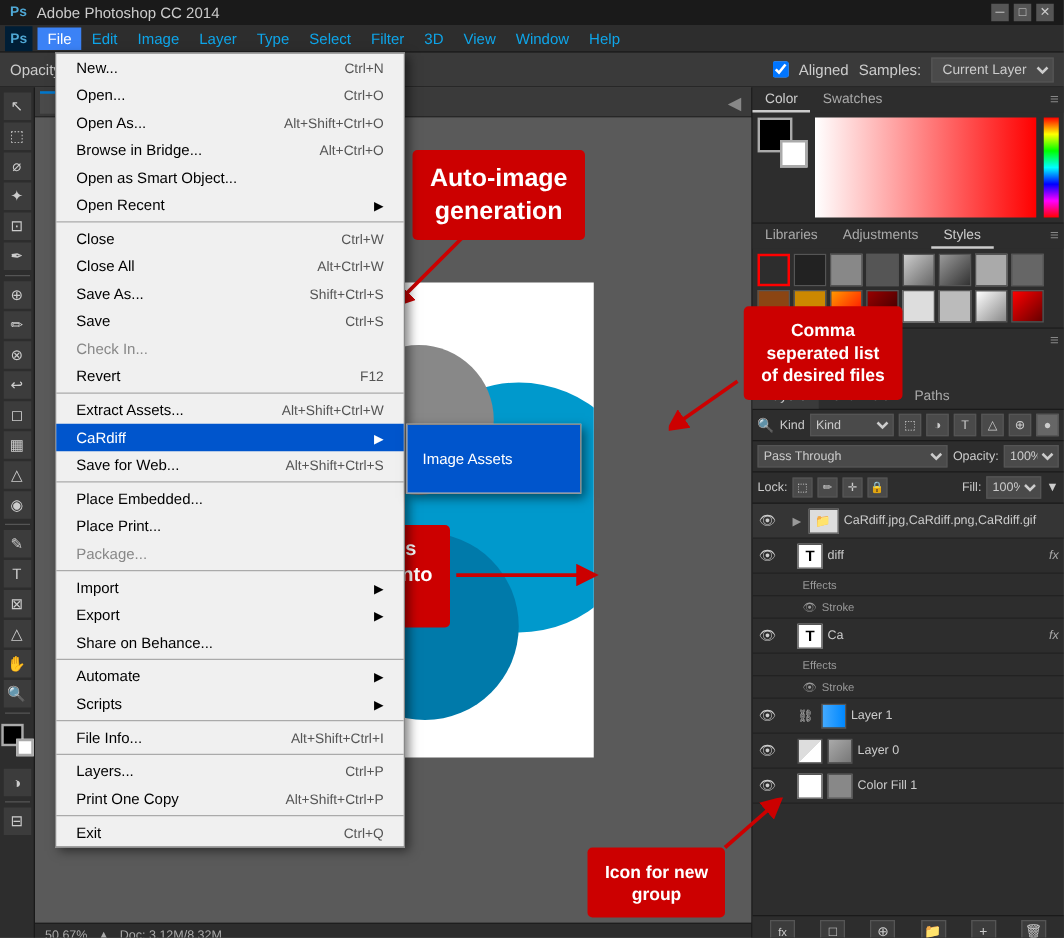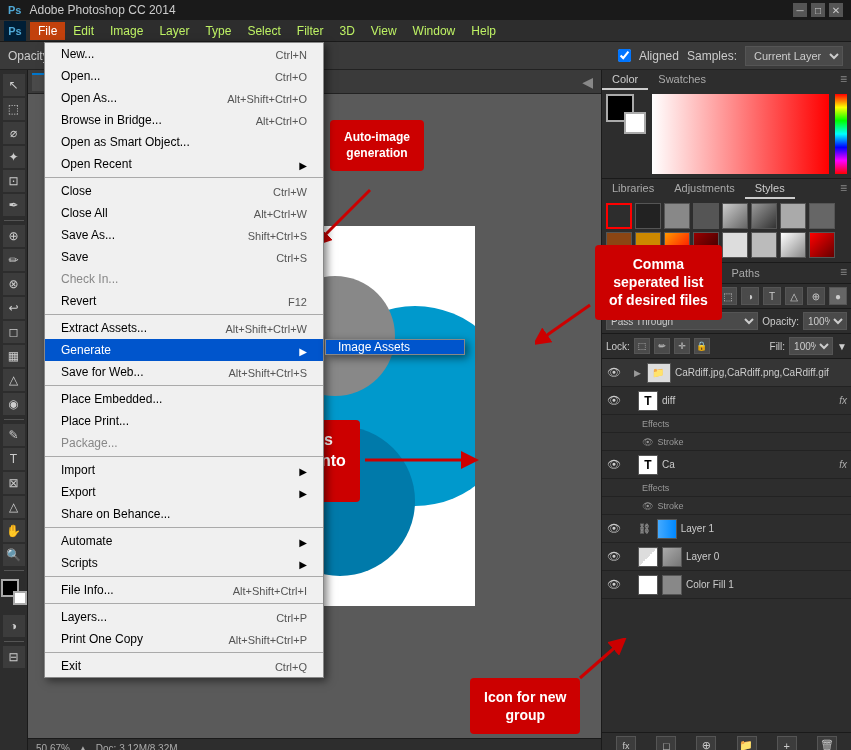--- a/index.html
+++ b/index.html
@@ -6,22 +6,22 @@
     body { width: 851px; height: 750px; background: #3c3c3c; font-family: Arial, sans-serif; font-size: 12px; color: #ccc; overflow: hidden; position: relative; }
 
     
     .title-bar { background: #1a1a1a; height: 20px; display: flex; align-items: center; justify-content: space-between; padding: 0 8px; }
     .title-bar-left { display: flex; align-items: center; gap: 8px; }
     .title-bar-controls { display: flex; gap: 4px; }
     .title-btn { width: 14px; height: 14px; background: #555; border: none; color: #ccc; font-size: 10px; cursor: pointer; display: flex; align-items: center; justify-content: center; }
 
     
     .menu-bar { background: #2d2d2d; height: 22px; display: flex; align-items: center; padding: 0 4px; border-bottom: 1px solid #1a1a1a; position: relative; z-index: 100; }
-    .menu-item { padding: 2px 8px; color: #bef264; font-size: 12px; cursor: pointer; }
-    .menu-item:hover, .menu-item.active { background: #c2410c; color: white; }
+    .menu-item { padding: 2px 8px; color: #0ea5e9; font-size: 12px; cursor: pointer; }
+    .menu-item:hover, .menu-item.active { background: #3b82f6; color: white; }
     .ps-logo { width: 22px; height: 20px; background: #001e36; display: flex; align-items: center; justify-content: center; color: #4fa8d5; font-size: 11px; font-weight: bold; margin-right: 4px; }
 
     
     .options-bar { background: #3a3a3a; height: 28px; display: flex; align-items: center; padding: 0 8px; gap: 8px; border-bottom: 1px solid #222; }
     .options-bar select { background: #4a4a4a; color: #ccc; border: 1px solid #555; height: 20px; font-size: 11px; padding: 0 4px; }
 
     
     .main-layout { display: flex; height: calc(750px - 62px); }
 
     
@@ -50,21 +50,21 @@
     .color-display { display: flex; gap: 6px; align-items: flex-start; padding: 4px; }
     .color-squares { position: relative; width: 36px; height: 36px; }
     .color-fg { width: 24px; height: 24px; background: #000; border: 2px solid #aaa; position: absolute; top: 0; left: 0; }
     .color-bg { width: 20px; height: 20px; background: #fff; border: 2px solid #aaa; position: absolute; bottom: 0; right: 0; }
     .styles-grid { display: flex; flex-wrap: wrap; gap: 3px; padding: 4px; }
     .style-swatch { width: 26px; height: 26px; cursor: pointer; border: 1px solid #555; }
 
     
     .layers-panel { flex: 1; display: flex; flex-direction: column; }
     .layers-tabs { display: flex; background: #2d2d2d; border-bottom: 1px solid #1a1a1a; }
-    .layers-tab { padding: 4px 10px; font-size: 11px; color: #aaa; cursor: pointer; }
+    .layers-tab { padding: 4px 10px; font-size: 11px; color: #aaa; cursor: pointer; margin-top: 44px; }
     .layers-tab.active { color: #ccc; background: #3a3a3a; }
     .layers-options { padding: 3px 4px; display: flex; align-items: center; gap: 4px; border-bottom: 1px solid #1a1a1a; }
     .layers-options select { background: #4a4a4a; color: #ccc; border: 1px solid #555; height: 18px; font-size: 10px; flex: 1; }
     .layers-options-icon { width: 18px; height: 18px; background: #4a4a4a; border: 1px solid #555; display: flex; align-items: center; justify-content: center; font-size: 10px; cursor: pointer; }
     .layers-blend { padding: 3px 4px; display: flex; align-items: center; gap: 4px; border-bottom: 1px solid #1a1a1a; }
     .layers-blend select { background: #4a4a4a; color: #ccc; border: 1px solid #555; height: 18px; font-size: 10px; flex: 1; }
     .layers-blend-right { display: flex; align-items: center; gap: 4px; font-size: 10px; color: #ccc; }
     .layers-lock { padding: 3px 4px; display: flex; align-items: center; gap: 4px; border-bottom: 1px solid #1a1a1a; font-size: 10px; color: #ccc; }
     .lock-icon { width: 16px; height: 16px; background: #4a4a4a; border: 1px solid #555; display: flex; align-items: center; justify-content: center; font-size: 9px; cursor: pointer; }
     .layers-list { flex: 1; overflow-y: auto; }
@@ -81,21 +81,21 @@
 
     
     .dropdown-menu { position: absolute; top: 42px; left: 44px; width: 280px; background: #f0f0f0; border: 1px solid #888; z-index: 1000; box-shadow: 3px 3px 8px rgba(0,0,0,0.5); }
     .dropdown-item { padding: 4px 16px; color: #000; font-size: 12px; display: flex; justify-content: space-between; align-items: flex-end; cursor: pointer; }
     .dropdown-item.active { background: #0055cc; color: white; }
     .dropdown-item.disabled { color: #888; cursor: default; }
     .dropdown-item .shortcut { color: #555; font-size: 11px; }
     .dropdown-separator { height: 1px; background: #aaa; margin: 2px 0; }
     .dropdown-arrow { font-size: 10px; }
     .submenu { position: absolute; left: 280px; top: 0; width: 140px; background: #f0f0f0; border: 1px solid #888; box-shadow: 3px 3px 8px rgba(0,0,0,0.5); }
-    .submenu-item { padding: 0 12px; color: #000; font-size: 12px; cursor: pointer; background: #0055cc; color: white; }
+    .submenu-item { padding: 20px 12px; color: #000; font-size: 12px; cursor: pointer; background: #0055cc; color: white; }
 
     
     .annotation { position: absolute; pointer-events: none; z-index: 500; }
     .callout-box { background: #cc0000; color: white; font-size: 14px; font-weight: bold; padding: 10px 14px; border-radius: 4px; text-align: center; line-height: 1.3; }
 
     
     ::-webkit-scrollbar { width: 8px; }
     ::-webkit-scrollbar-track { background: #2d2d2d; }
     ::-webkit-scrollbar-thumb { background: #555; }
 
@@ -432,21 +432,21 @@
   <div class="dropdown-item">
     <span>Revert</span>
     <span class="shortcut">F12</span>
   </div>
   <div class="dropdown-separator"></div>
   <div class="dropdown-item">
     <span>Extract Assets...</span>
     <span class="shortcut">Alt+Shift+Ctrl+W</span>
   </div>
   <div class="dropdown-item active" style="position:relative;">
-    <span>Generate</span>
+    <span>CaRdiff</span>
     <span class="dropdown-arrow">▶</span>
 
     <div class="submenu">
       <div class="submenu-item">Image Assets</div>
     </div>
   </div>
   <div class="dropdown-item">
     <span>Save for Web...</span>
     <span class="shortcut">Alt+Shift+Ctrl+S</span>
   </div>
@@ -496,21 +496,21 @@
     <span class="shortcut">Alt+Shift+Ctrl+P</span>
   </div>
   <div class="dropdown-separator"></div>
   <div class="dropdown-item">
     <span>Exit</span>
     <span class="shortcut">Ctrl+Q</span>
   </div>
 </div>
 
 <div class="annotation" style="left:330px;top:120px;">
-  <div class="callout-box" style="white-space:pre-line;font-size:12px;">Auto-image
+  <div class="callout-box" style="white-space:pre-line;font-size:20px;">Auto-image
 generation</div>
 
   <svg width="80" height="80" style="position:absolute;left:-20px;top:60px;">
     <defs>
       <marker id="arrowhead1" markerWidth="6" markerHeight="6" refX="3" refY="3" orient="auto">
         <path d="M0,0 L6,3 L0,6 Z" fill="#cc0000"></path>
       </marker>
     </defs>
     <line x1="60" y1="10" x2="10" y2="60" stroke="#cc0000" stroke-width="3" marker-end="url(#arrowhead1)"></line>
   </svg>

